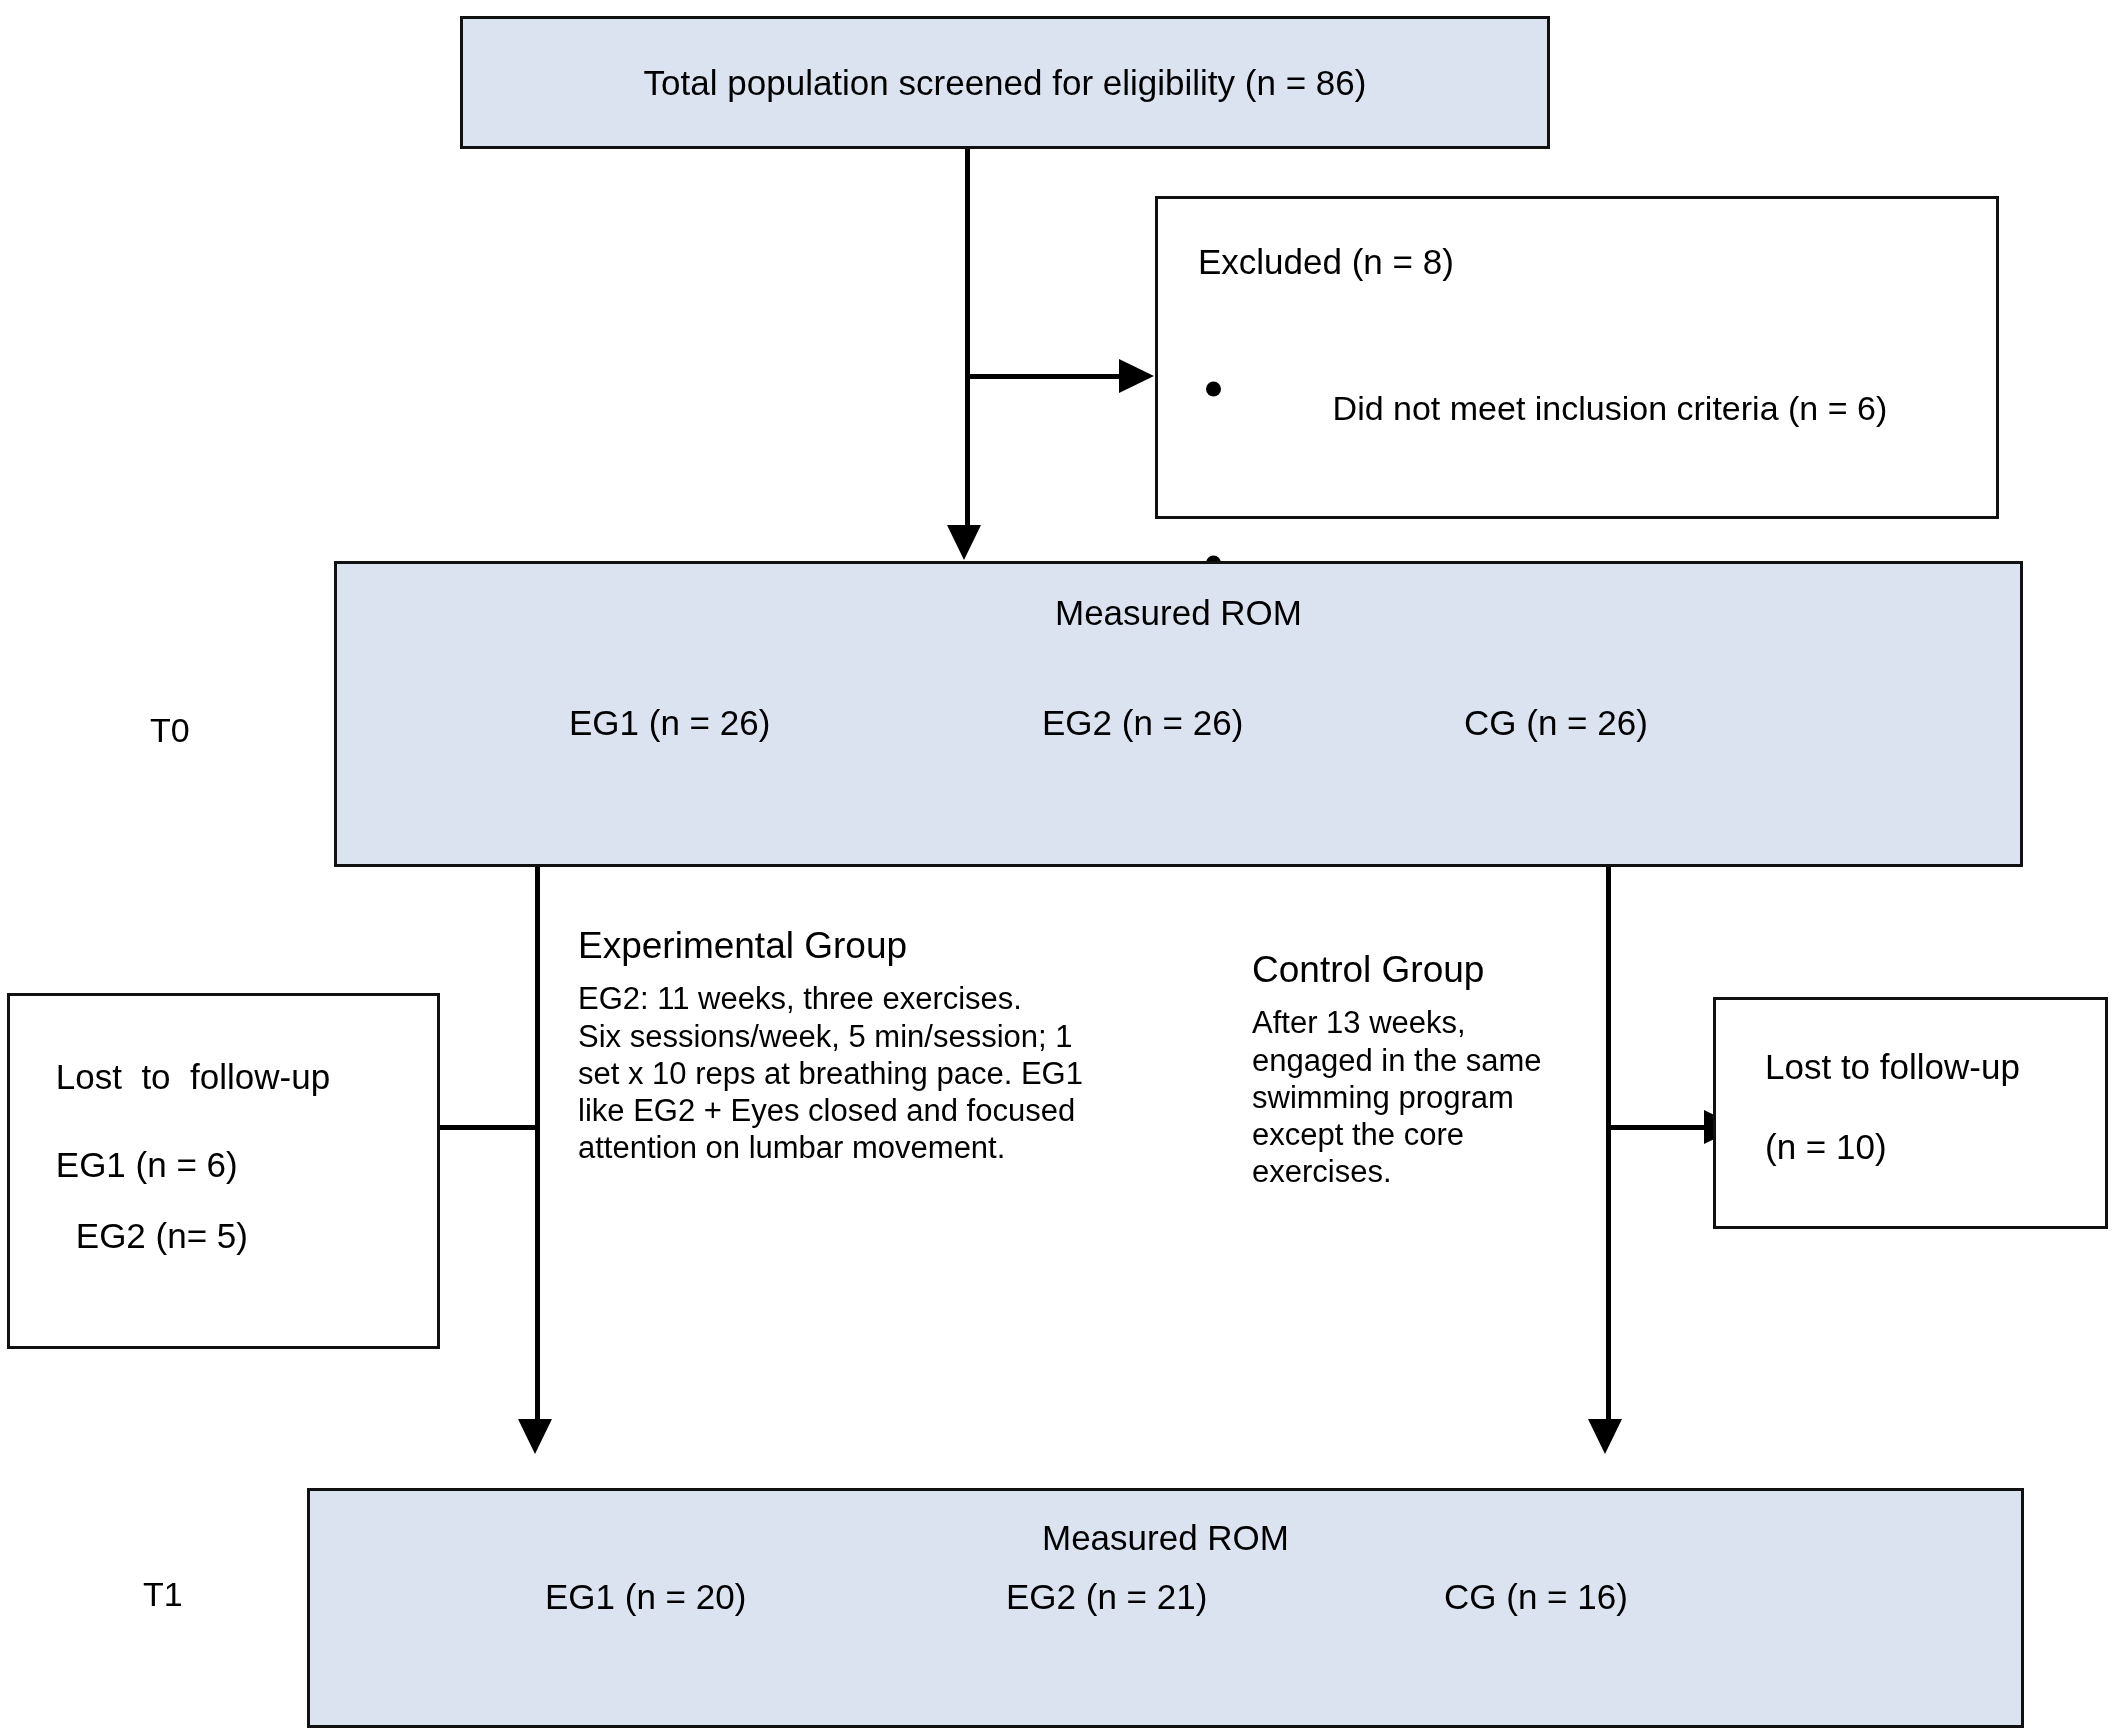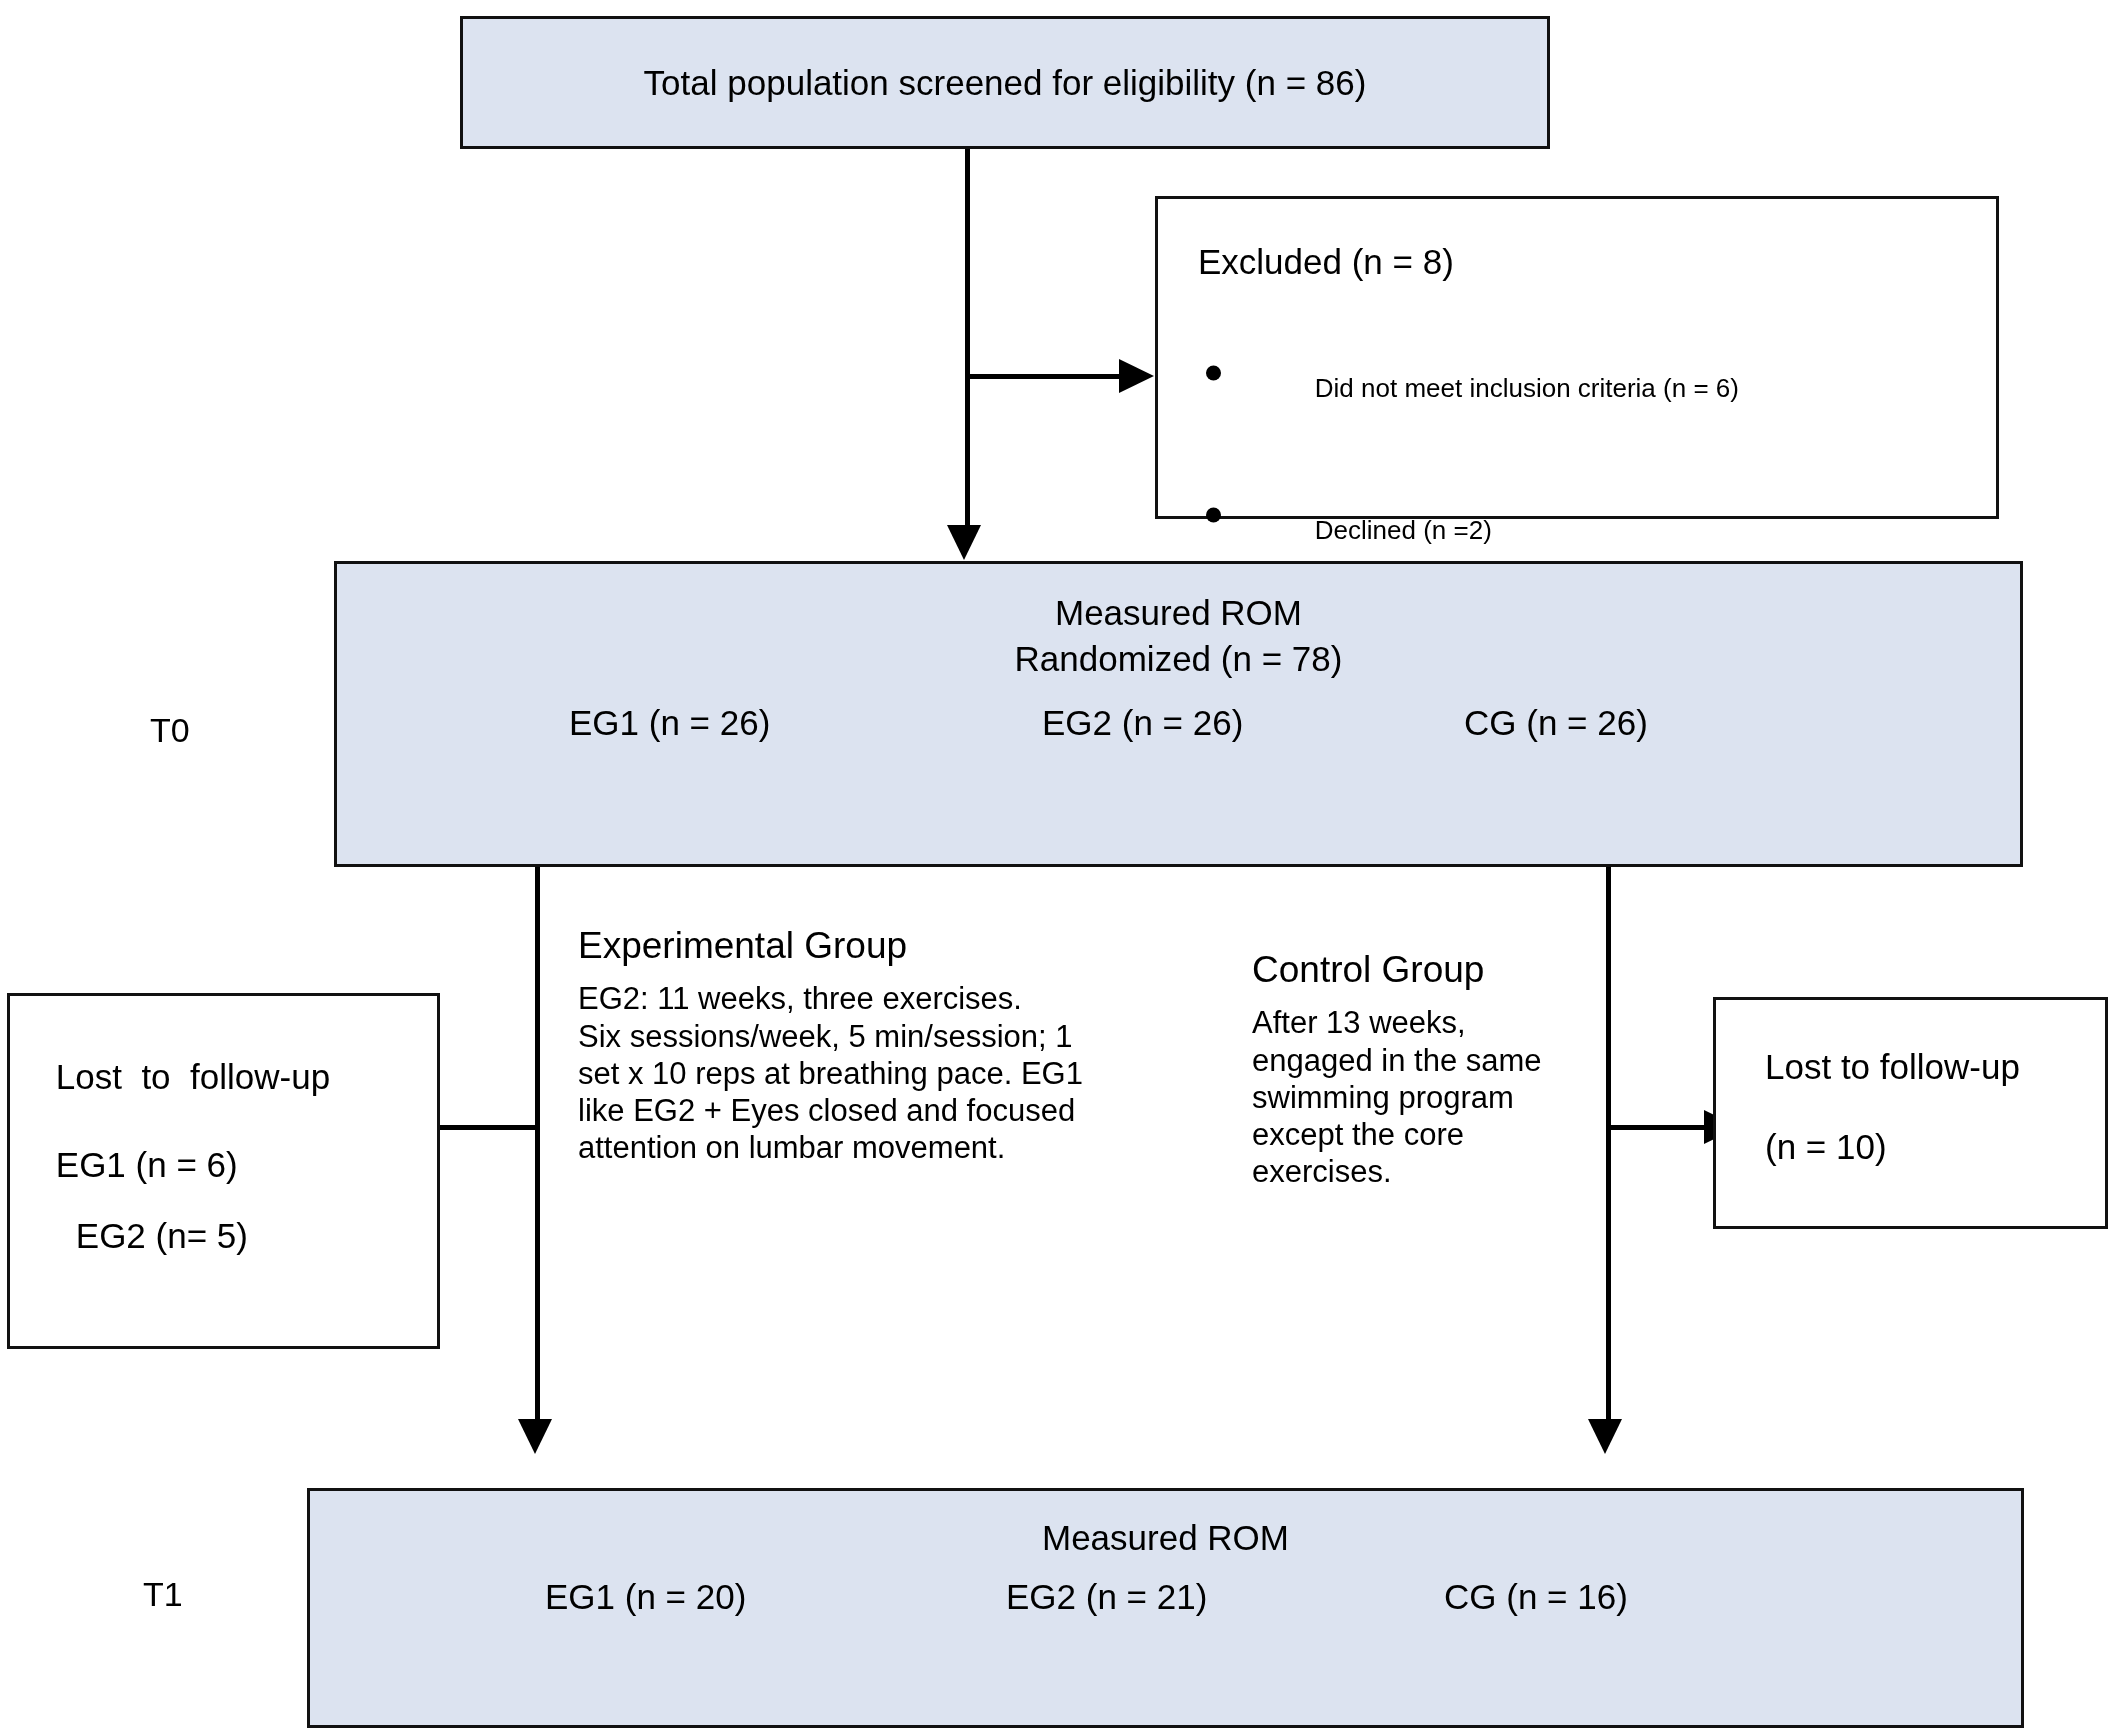--- a/index.html
+++ b/index.html
@@ -59,21 +59,21 @@
   .bullets {
     position: absolute;
     margin: 0;
     padding: 0;
     list-style: none;
   }
   .bullets li {
     position: relative;
     padding-left: 65px;
     margin-bottom: 17.7px;
-    font-size: 26px;
+    font-size: 34px;
     white-space: pre;
   }
   .bullets li .bul {
     position: absolute;
     left: 13.6px;
     top: 50%;
     transform: translateY(-50%);
     width: 15px;
     height: 15px;
     border-radius: 50%;
@@ -158,21 +158,20 @@
         <span class="bul"></span>
         <span>Declined (n =2)</span>
       </li>
     </ul>
   </div>
 
   <span class="txt f-stage" style="left:150px; top:710px;">T0</span>
 
   <div class="box shaded" style="left:310px; top:561px; width:1689px; height:306px;">
     <span class="center-line f-title" style="top:29px;">Measured ROM</span>
-    <span class="center-line f-title" style="top:75px;">Randomized (n = 78)</span>
     <span class="txt f-title" style="left:232px; top:138px;">EG1 (n = 26)</span>
     <span class="txt f-title" style="left:705px; top:138px;">EG2 (n = 26)</span>
     <span class="txt f-title" style="left:1127px; top:138px;">CG (n = 26)</span>
   </div>
 
   <div class="vline" style="left:535px; top:867px; height:555px;"></div>
   <div class="arrow-down" style="left:518px; top:1419px;"></div>
 
   <div class="hline" style="left:439px; top:1125px; width:99px;"></div>
   <div class="arrow-left" style="left:404px; top:1110px;"></div>

